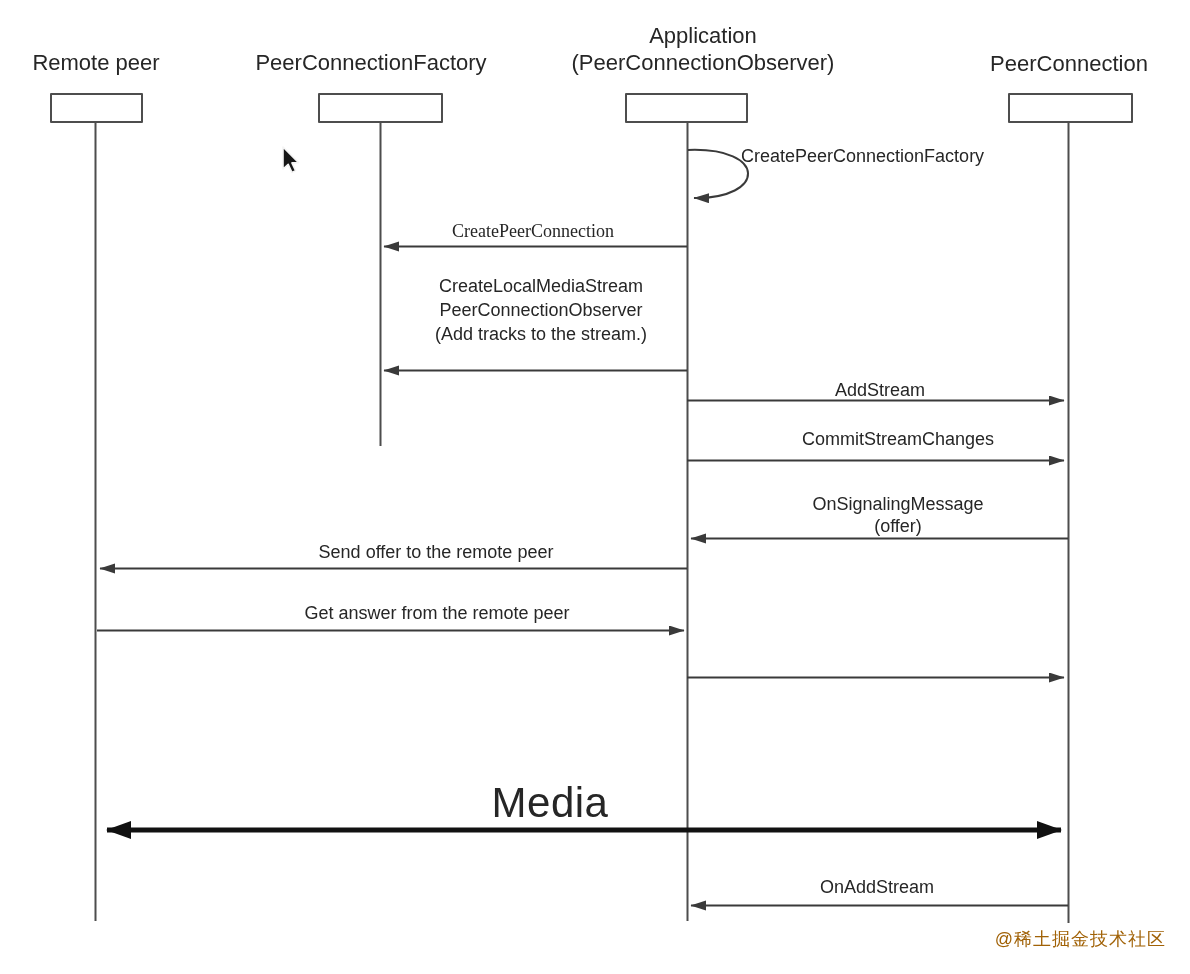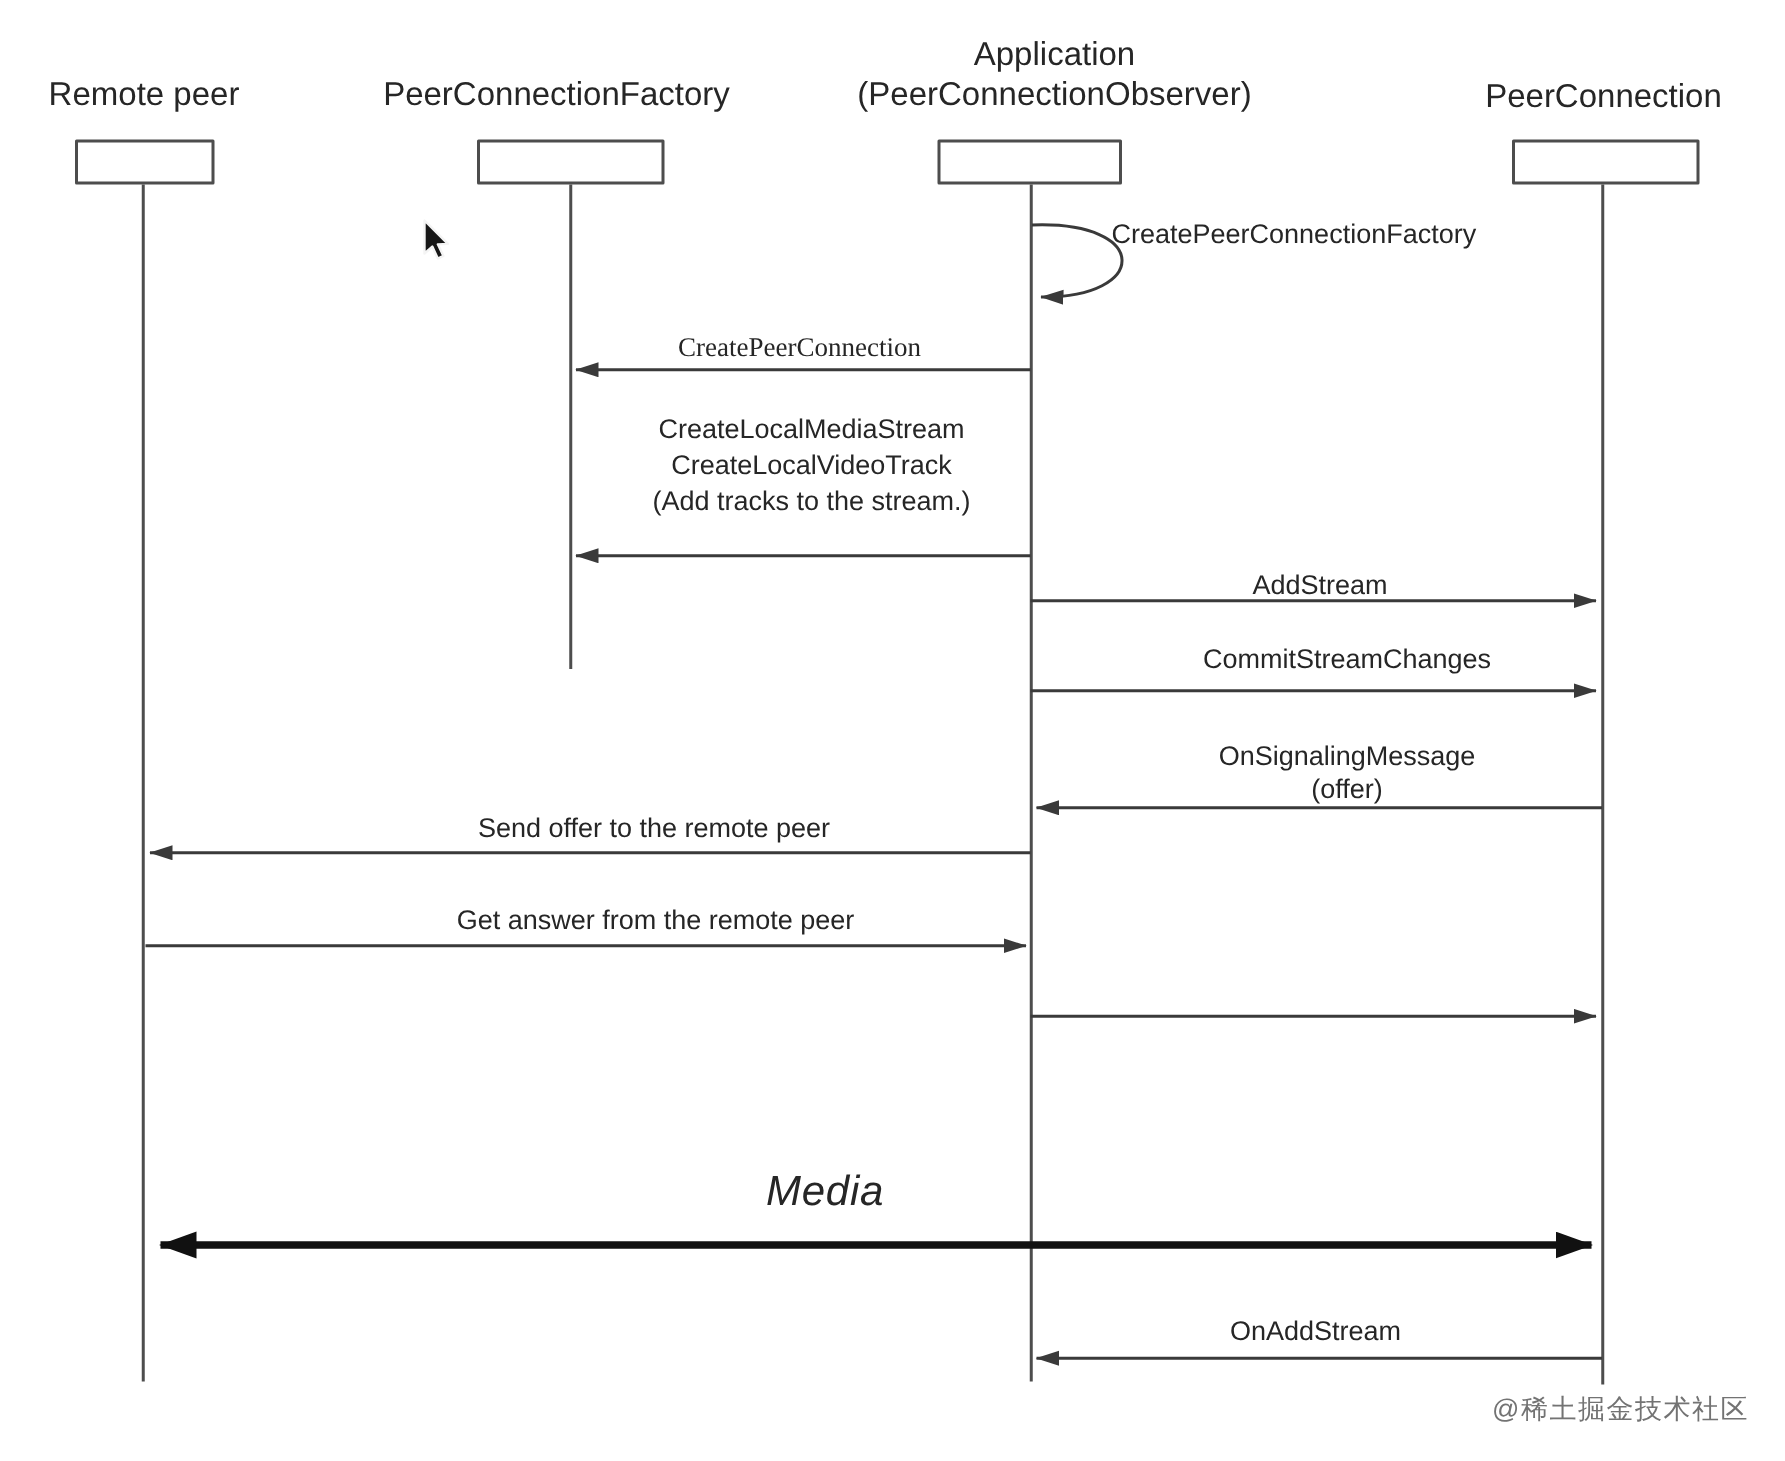--- a/index.html
+++ b/index.html
@@ -38,38 +38,37 @@
     font-size: 18px;
   }
   .msg-lbl .ln {
     display: block;
   }
   .left-align {
     transform: none;
     text-align: left;
   }
   .media-lbl {
-    font-size: 28px;
+    font-size: 42px;
     letter-spacing: 0.5px;
-    font-style: italic;
   }
   .actor-box {
     position: absolute;
     height: 30px;
     box-sizing: border-box;
     border: 2px solid #4d4d4d;
     background: #ffffff;
     border-radius: 1px;
   }
   .watermark {
     position: absolute;
     top: 927px;
     right: 24px;
     font-size: 18px;
-    color: #737373;
+    color: #a16207;
     letter-spacing: 1px;
   }
 </style>
 </head>
 <body>
 
 <div class="stage">
 
   <svg class="lines-layer" viewBox="0 0 1190 974">
     <defs>
@@ -125,21 +124,21 @@
   <div class="actor-box" style="left:318px; top:93px; width:125px;"></div>
   <div class="actor-box" style="left:625px; top:93px; width:123px;"></div>
   <div class="actor-box" style="left:1008px;top:93px; width:125px;"></div>
 
   <div class="lbl msg-lbl left-align" style="left:741px; top:146px;">CreatePeerConnectionFactory</div>
 
   <div class="lbl msg-lbl" style="left:533px; top:221px;font-family:Liberation Serif, serif;">CreatePeerConnection</div>
 
   <div class="lbl msg-lbl" style="left:541px; top:274px; line-height:24px;">
     <span class="ln">CreateLocalMediaStream</span>
-    <span class="ln">CreateLocalVideoTrack</span>
+    <span class="ln">PeerConnectionObserver</span>
     <span class="ln">(Add tracks to the stream.)</span>
   </div>
 
   <div class="lbl msg-lbl" style="left:880px; top:380px;">AddStream</div>
 
   <div class="lbl msg-lbl" style="left:898px; top:429px;">CommitStreamChanges</div>
 
   <div class="lbl msg-lbl" style="left:898px; top:493px; line-height:22px;">
     <span class="ln">OnSignalingMessage</span>
     <span class="ln">(offer)</span>

